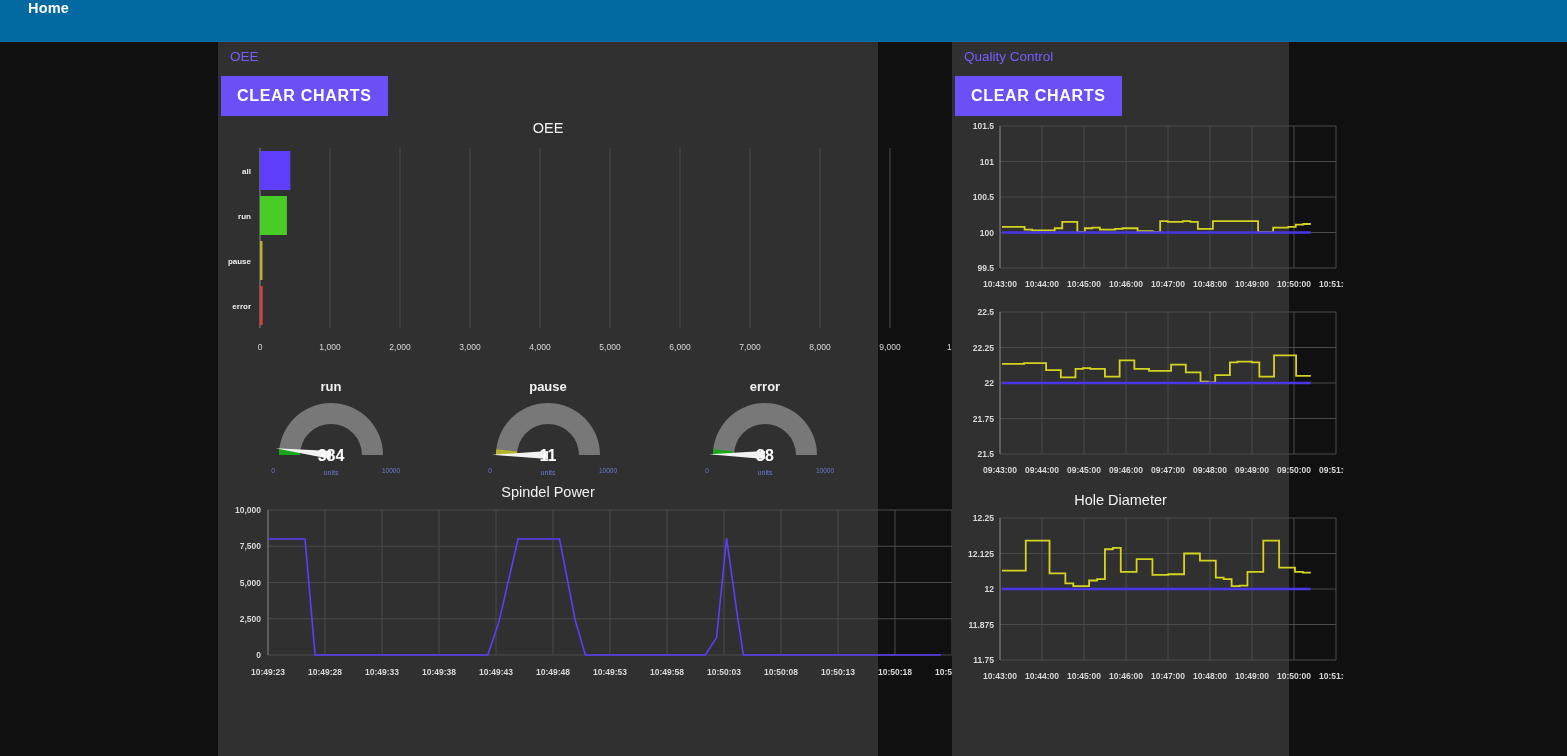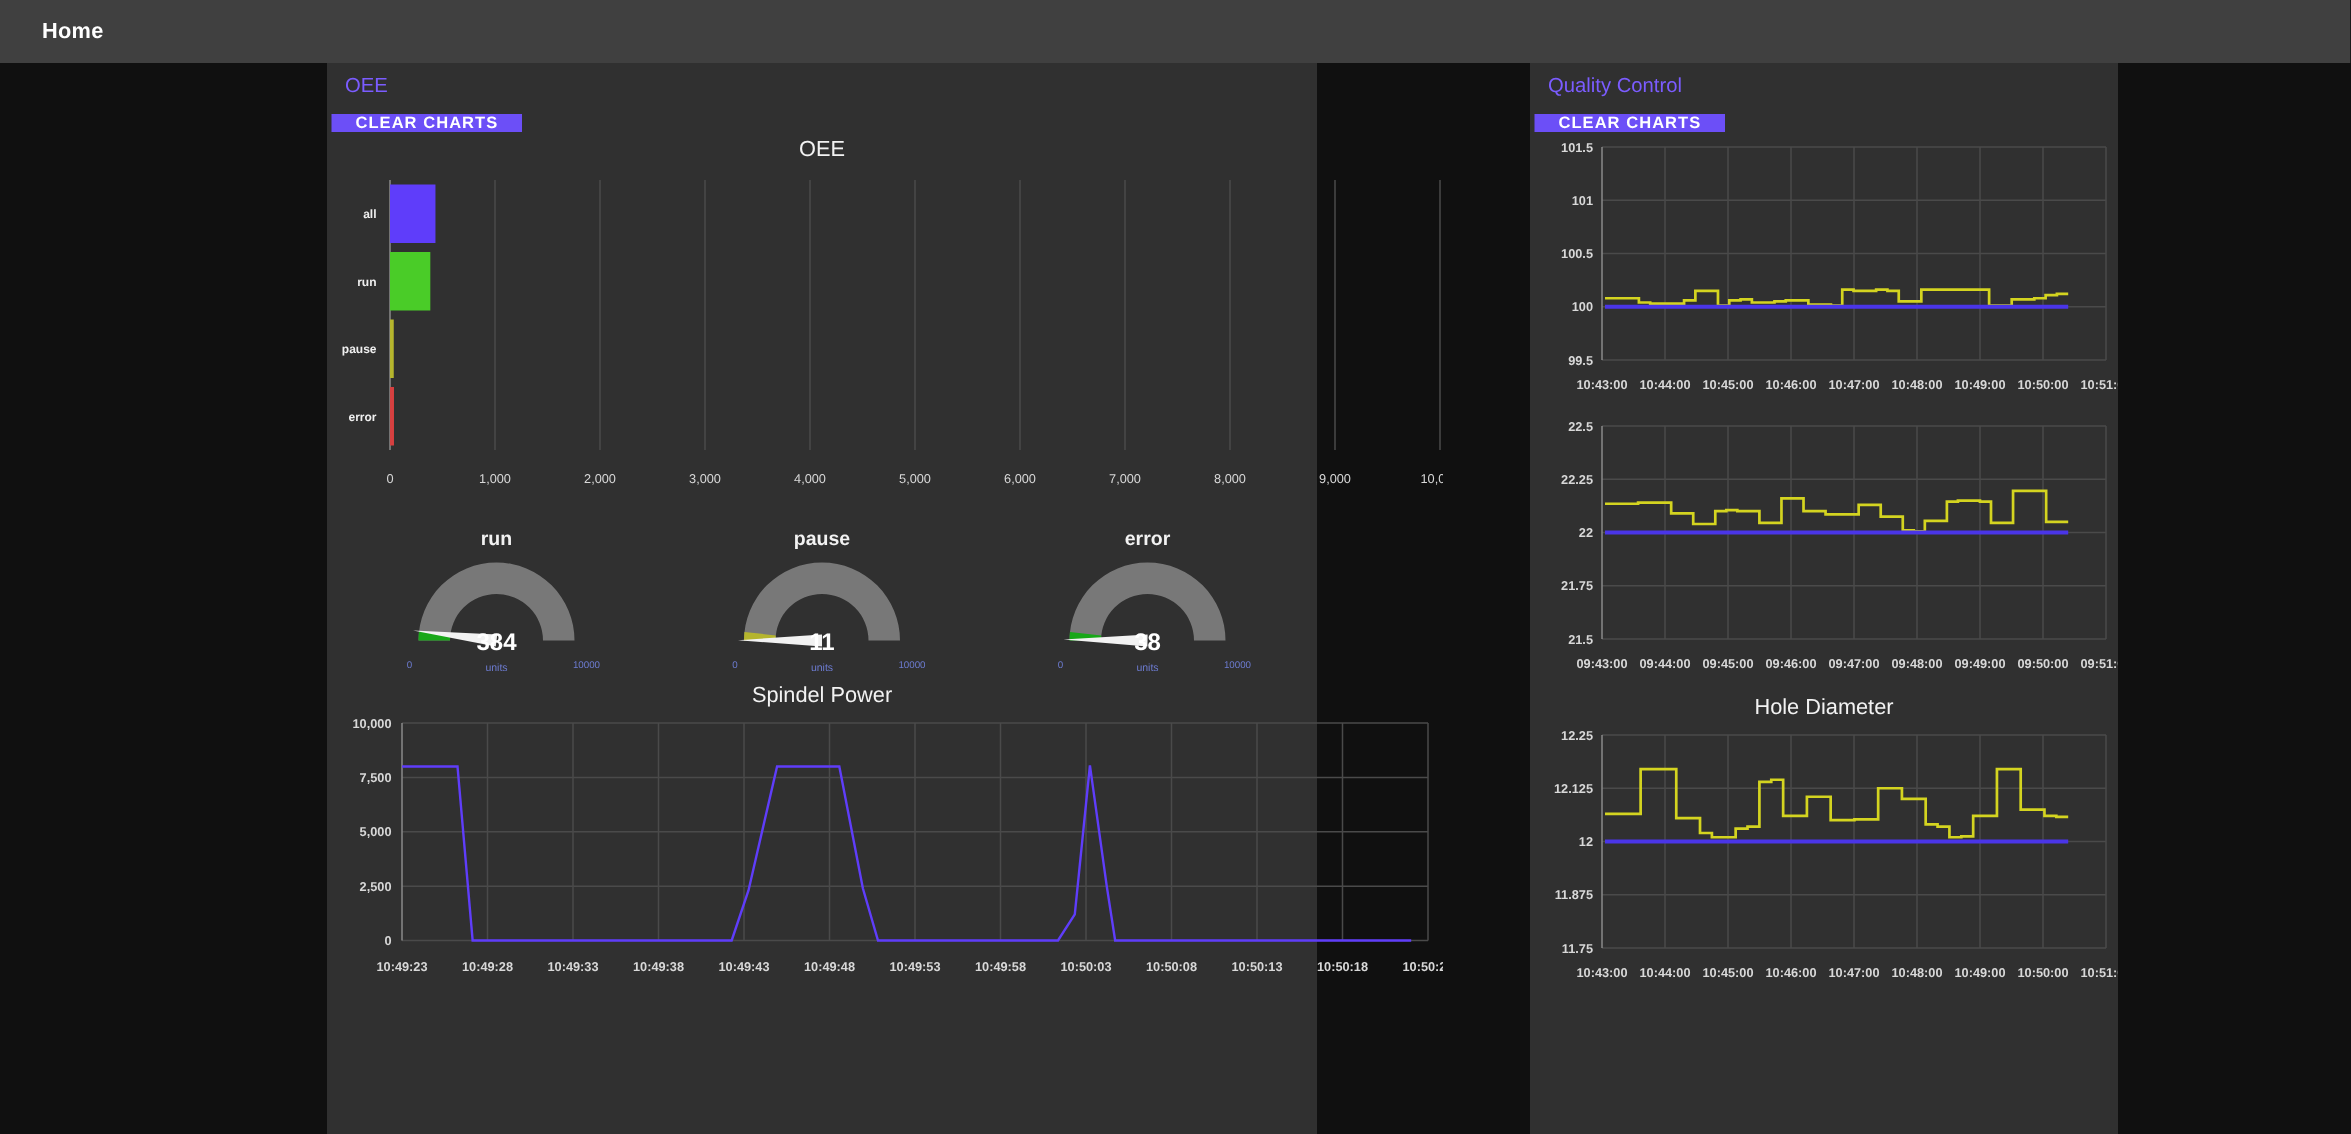--- a/index.html
+++ b/index.html
@@ -5,47 +5,47 @@
   * { box-sizing: border-box; margin: 0; padding: 0; }
   html, body {
     width: 1567px; height: 756px;
     background: #101010;
     font-family: "Liberation Sans", sans-serif;
     overflow: hidden;
   }
   
   #topbar {
     height: 42px; width: 100%;
-    background: #404040;
-    display: flex; align-items: center;
+    background: #0369a1;
+    display: flex; 
     padding-left: 28px;
   }
   #topbar .nav-link {
     color: #ffffff; font-size: 14.5px; font-weight: bold;
     letter-spacing: .2px; cursor: pointer;
   }
   
   #stage { position: relative; width: 1567px; height: 714px; }
   .panel {
     position: absolute; top: 0; bottom: 0;
     background: #303030;
   }
   #panel-oee   { left: 218px; width: 660px; }
-  #panel-qc    { left: 1020px; width: 392px; }
+  #panel-qc    { left: 952px; width: 337px; }
   .panel-title {
     color: #7b5cff; font-size: 13.5px;
     padding: 7px 0 0 12px;
   }
   .clear-btn {
     margin: 12px 0 0 2px;
     background: #6c4ff7; color: #fff;
     border: none; outline: none;
     font-family: "Liberation Sans", sans-serif;
-    font-size: 11px; font-weight: bold; letter-spacing: .7px;
-    padding: 0 16px; cursor: pointer;
+    font-size: 16px; font-weight: bold; letter-spacing: .7px;
+    padding: 11px 16px; cursor: pointer;
     display: block; margin-left: 3px;
   }
   .panel-body { padding: 0 4px; }
   .chart-title {
     text-align: center; color: #f2f2f2;
     font-size: 14.5px; margin-top: 4px;
   }
   svg { display: block; }
   text { font-family: "Liberation Sans", sans-serif; }
   .tick-lbl { fill: #d8d8d8; font-size: 8.5px; }

